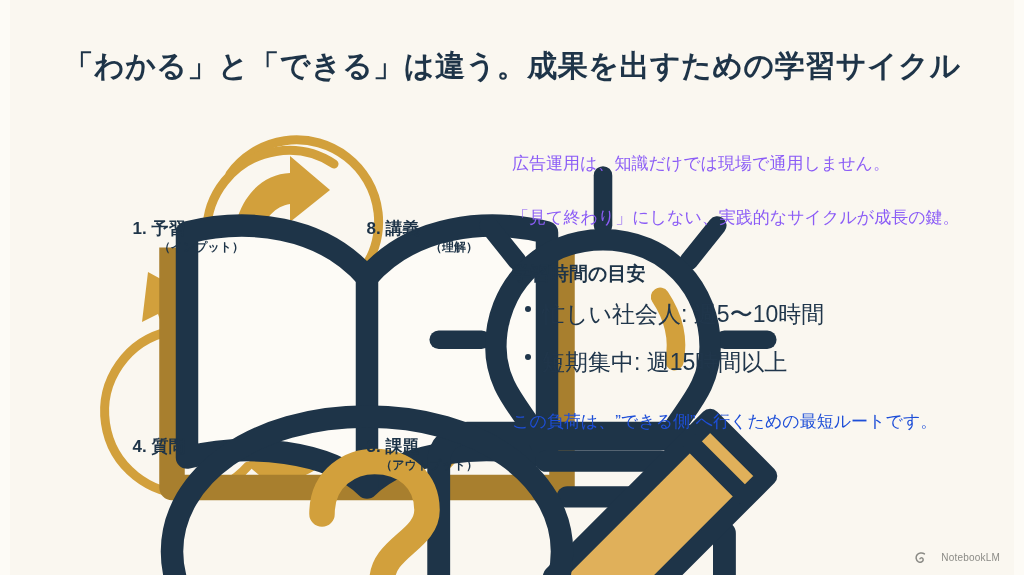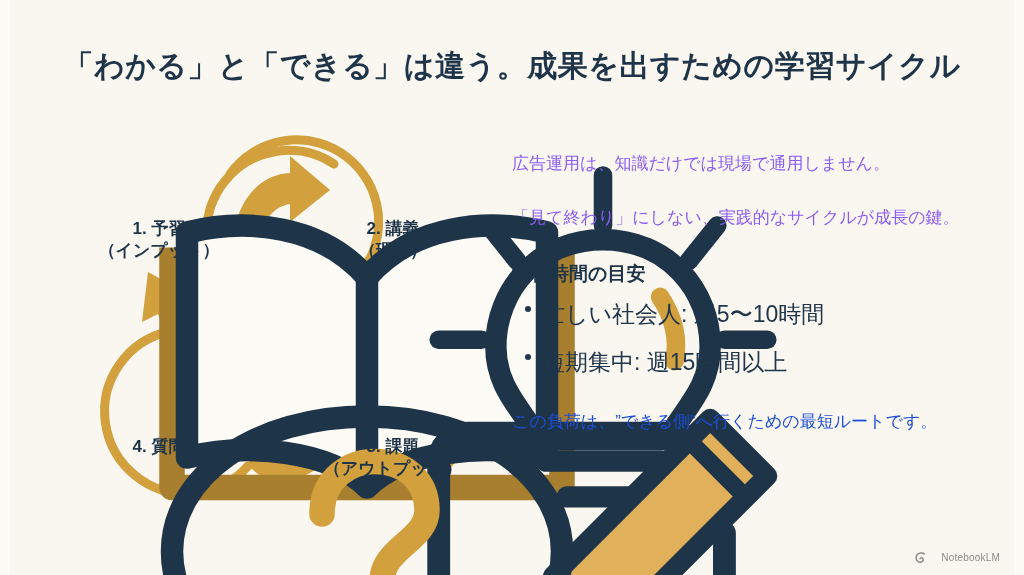--- a/index.html
+++ b/index.html
@@ -47,21 +47,21 @@
   .node-label{
     position:absolute;
     width:170px;
     text-align:center;
     color:#1e3448;
     font-weight:bold;
     line-height:1.28;
     font-size:17px;
     pointer-events:none;
   }
-  .node-label .sub{font-size:17px;display:block;}
+  .node-label .sub{font-size:12px;display:block;text-align:right;}
 
   
   #lab1{left:12px;top:100px;}
   #lab2{left:246px;top:100px;}
   #lab3{left:246px;top:318px;}
   #lab4{left:12px;top:318px;}
 
   .node-icon{position:absolute;pointer-events:none;}
   #ico1{left:80px;top:42px;}
   #ico2{left:316px;top:36px;}
@@ -240,21 +240,21 @@
         <path d="M24 17 C24 12, 28 10, 31 10 C35 10, 38 12.5, 38 16.5 C38 20.5, 32 21.5, 32 26" fill="none" stroke="#d2a03c" stroke-width="3.4" stroke-linecap="round"></path>
         <circle cx="32" cy="32" r="2.2" fill="none" stroke="#d2a03c" stroke-width="2.8"></circle>
       </svg>
     </div>
 
     <div class="node-label" id="lab1">
       <span>1. 予習</span>
       <span class="sub">（インプット）</span>
     </div>
     <div class="node-label" id="lab2">
-      <span>2. 講義</span>
+      <span>8. 講義</span>
       <span class="sub">（理解）</span>
     </div>
     <div class="node-label" id="lab3">
       <span>3. 課題</span>
       <span class="sub">（アウトプット）</span>
     </div>
     <div class="node-label" id="lab4">
       <span>4. 質問</span>
     </div>
   </div>

